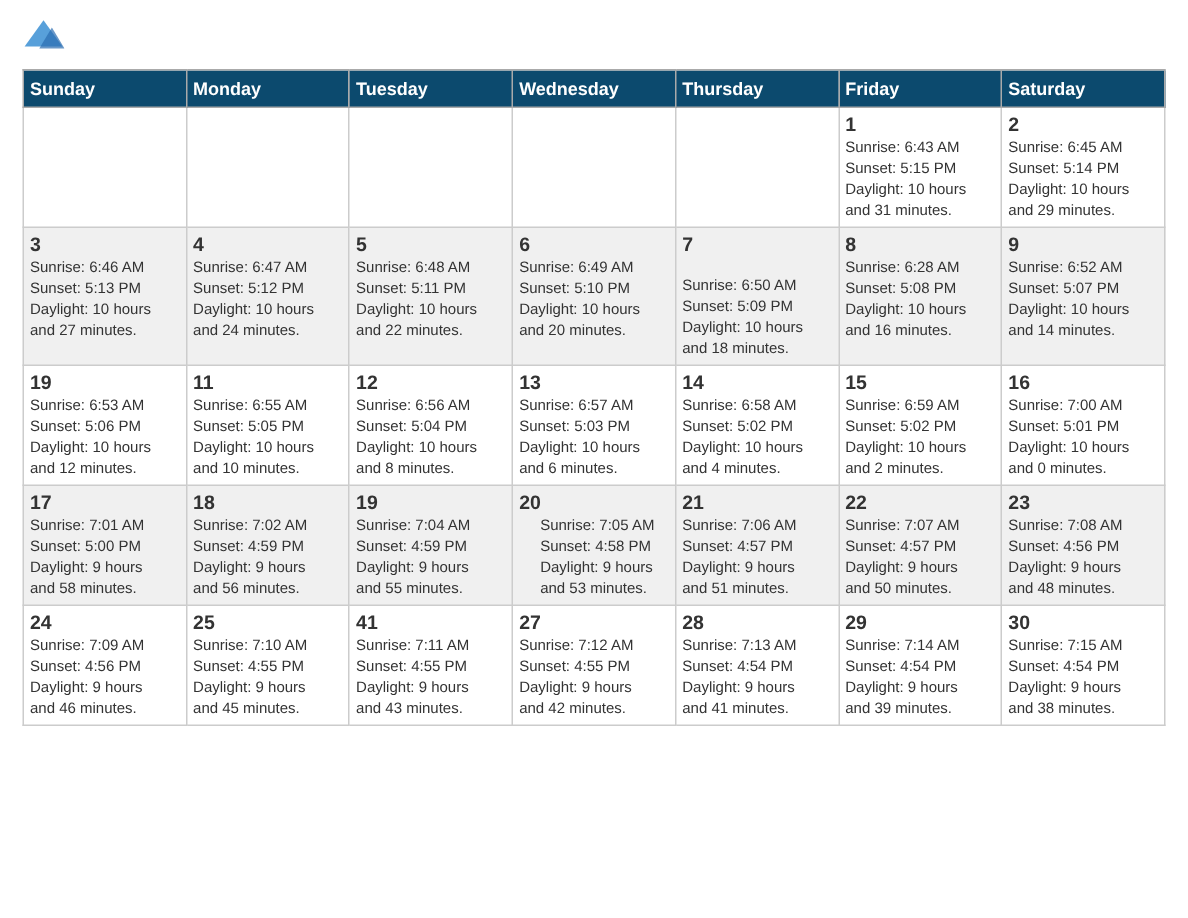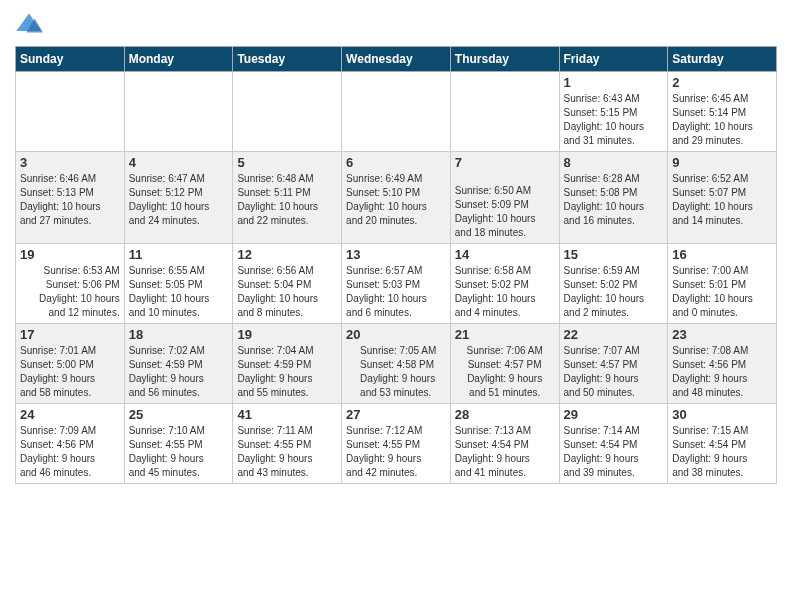--- a/index.html
+++ b/index.html
@@ -130,21 +130,21 @@
             <span class="day-num">9</span>
             <div class="day-info" style="white-space: pre-line;">Sunrise: 6:52 AM
 Sunset: 5:07 PM
 Daylight: 10 hours
 and 14 minutes.</div>
           </td>
         </tr>
         <tr class="row3">
           <td>
             <span class="day-num">19</span>
-            <div class="day-info" style="white-space: pre-line; text-align: right;">Sunrise: 6:53 AM
+            <div class="day-info" style="white-space: pre-line;">Sunrise: 6:53 AM
 Sunset: 5:06 PM
 Daylight: 10 hours
 and 12 minutes.</div>
           </td>
           <td>
             <span class="day-num">11</span>
             <div class="day-info" style="white-space: pre-line;">Sunrise: 6:55 AM
 Sunset: 5:05 PM
 Daylight: 10 hours
 and 10 minutes.</div>
@@ -209,21 +209,21 @@
           </td>
           <td>
             <span class="day-num">20</span>
             <div class="day-info" style="white-space: pre-line; margin-left: 14px;">Sunrise: 7:05 AM
 Sunset: 4:58 PM
 Daylight: 9 hours
 and 53 minutes.</div>
           </td>
           <td>
             <span class="day-num">21</span>
-            <div class="day-info" style="white-space: pre-line; text-align: center;">Sunrise: 7:06 AM
+            <div class="day-info" style="white-space: pre-line;">Sunrise: 7:06 AM
 Sunset: 4:57 PM
 Daylight: 9 hours
 and 51 minutes.</div>
           </td>
           <td>
             <span class="day-num">22</span>
             <div class="day-info" style="white-space: pre-line;">Sunrise: 7:07 AM
 Sunset: 4:57 PM
 Daylight: 9 hours
 and 50 minutes.</div>

